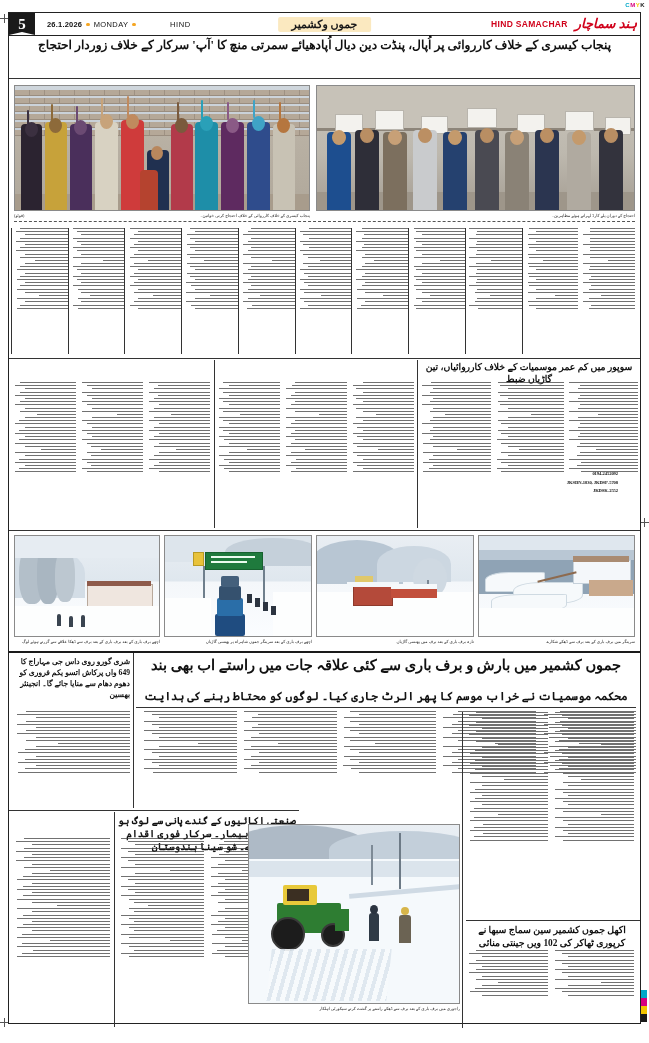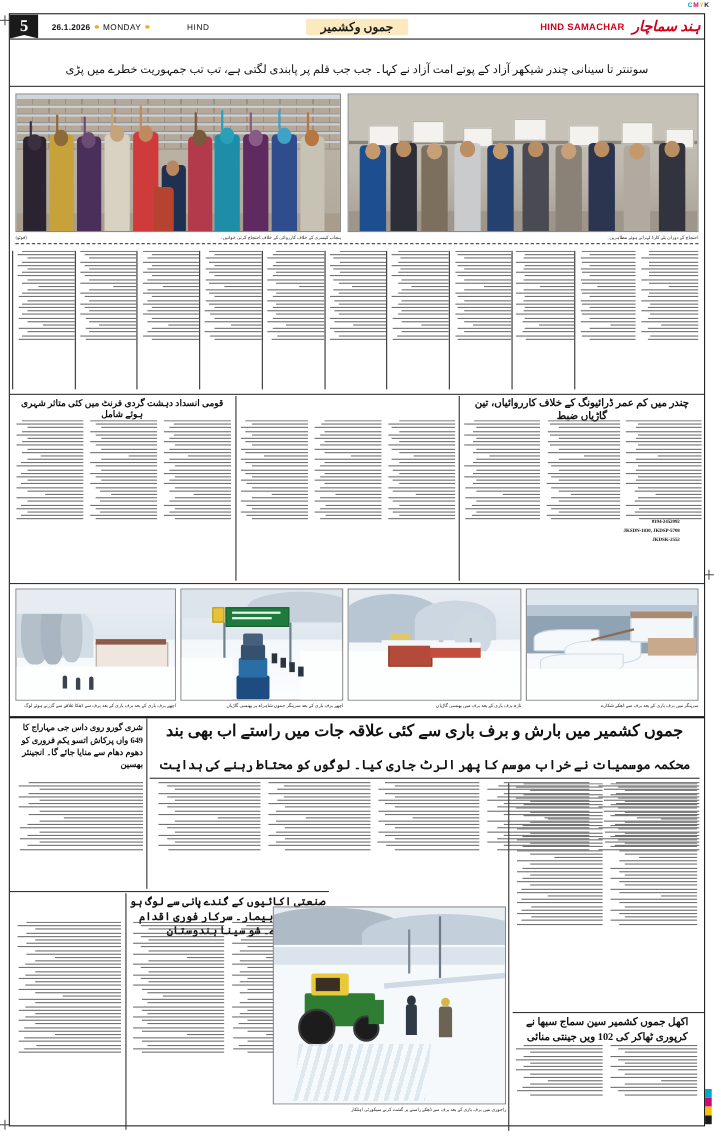--- a/index.html
+++ b/index.html
@@ -146,22 +146,22 @@
       <span>MONDAY</span><span class="dot"></span>
     </div>
     <div class="md-city">HIND</div>
     <div class="md-center">جموں وکشمیر</div>
     <div class="md-right">
       <span class="md-brand-en">HIND SAMACHAR</span>
       <span class="md-brand-ur">ہند سماچار</span>
     </div>
   </div>
 
-  <div class="hl" style="position:absolute;left:12px;top:57px;width:625px;font-size:10.4px;font-weight:normal;">
-    <span>سوتنتر تا سینانی چندر شیکھر آزاد کے پوتے امت آزاد نے کہا۔ جب جب قلم پر پابندی لگتی ہے، تب تب جمہوریت خطرے میں پڑی</span>
+  <div class="hl" style="position:absolute;left:12px;top:38px;width:625px;font-size:12.2px;">
+    <span>پنجاب کیسری کے خلاف کارروائی پر اُپال، پنڈت دین دیال اُپادھیائے سمرتی منچ کا 'آپ' سرکار کے خلاف زوردار احتجاج</span>
   </div>
   <div class="hrule" style="left:9px;top:78px;width:631px;"></div>
 
   <div class="photo p1" style="left:14px;top:85px;width:296px;height:126px;">
     <div class="brickrow" style="top:4px"></div>
       <div class="brickrow" style="top:12px"></div>
     <div class="brickrow" style="top:20px"></div>
       <div class="brickrow" style="top:28px"></div>
     <div class="brickrow" style="top:36px"></div>
       <div class="brickrow" style="top:44px"></div>
@@ -553,24 +553,21 @@
         <div class="ln" style="width: 85%; margin-left: 15%;"></div>
         <div class="ln" style="width: 97%; margin-left: 3%;"></div>
         <div class="ln" style="width: 82%; margin-left: 18%;"></div>
         <div class="ln" style="width: 85%; margin-left: 15%;"></div>
       </div>
     </div>
 
   <div class="hrule" style="left:9px;top:358px;width:631px;"></div>
 
   <div class="hl" style="position:absolute;left:420px;top:362px;width:218px;font-size:9.3px;">
-    <span>چندر میں کم عمر ڈرائیونگ کے خلاف کارروائیاں، تین گاڑیاں ضبط</span>
-  </div>
-  <div class="hl" style="position:absolute;left:12px;top:362px;width:198px;font-size:8.2px;">
-    <span>قومی انسداد دہشت گردی فرنٹ میں کئی متاثر شہری ہوئے شامل</span>
+    <span>سوپور میں کم عمر موسمیات کے خلاف کارروائیاں، تین گاڑیاں ضبط</span>
   </div>
   <div class="vrule" style="left:214px;top:360px;height:168px;"></div>
   <div class="vrule" style="left:417px;top:360px;height:168px;"></div>
 
   <div id="bodyB">
       <div class="body-col dense" style="left: 12px; top: 382px; width: 64px; height: 142px;">
         <div class="ln" style="width: 88%; margin-left: 12%;"></div>
         <div class="ln" style="width: 96%; margin-left: 4%;"></div>
         <div class="ln" style="width: 80%; margin-left: 20%;"></div>
         <div class="ln" style="width: 88%; margin-left: 12%;"></div>

